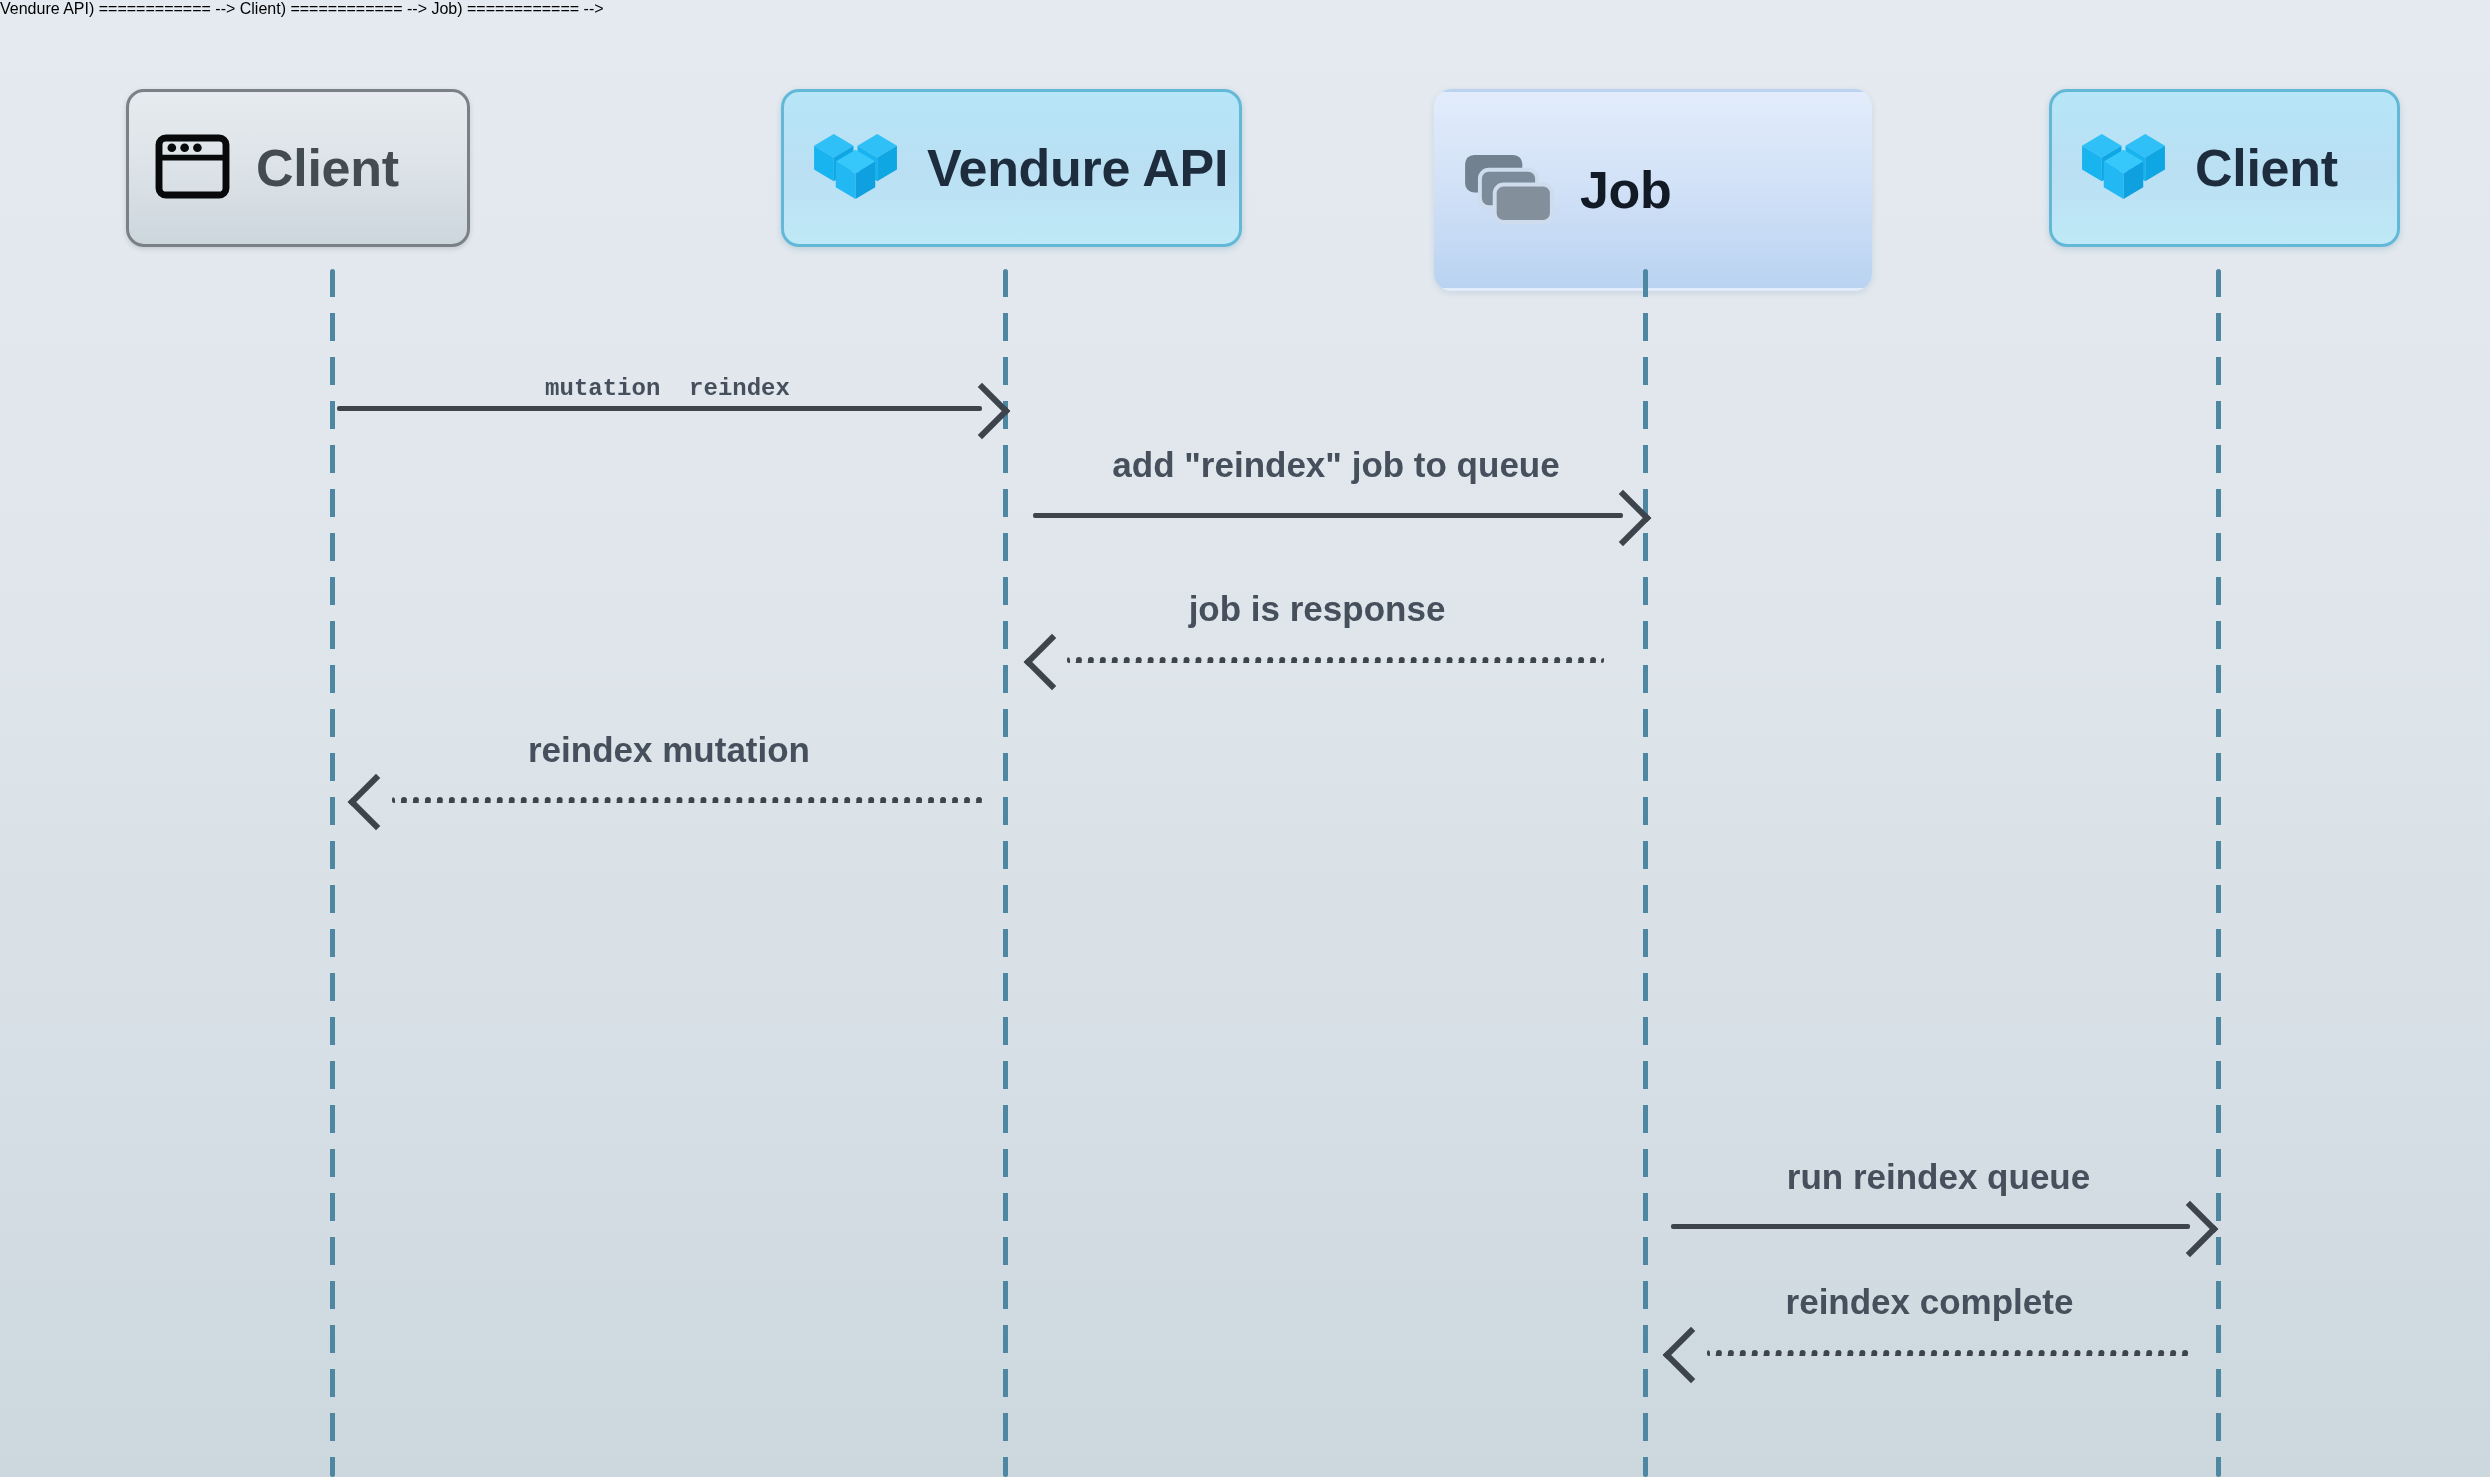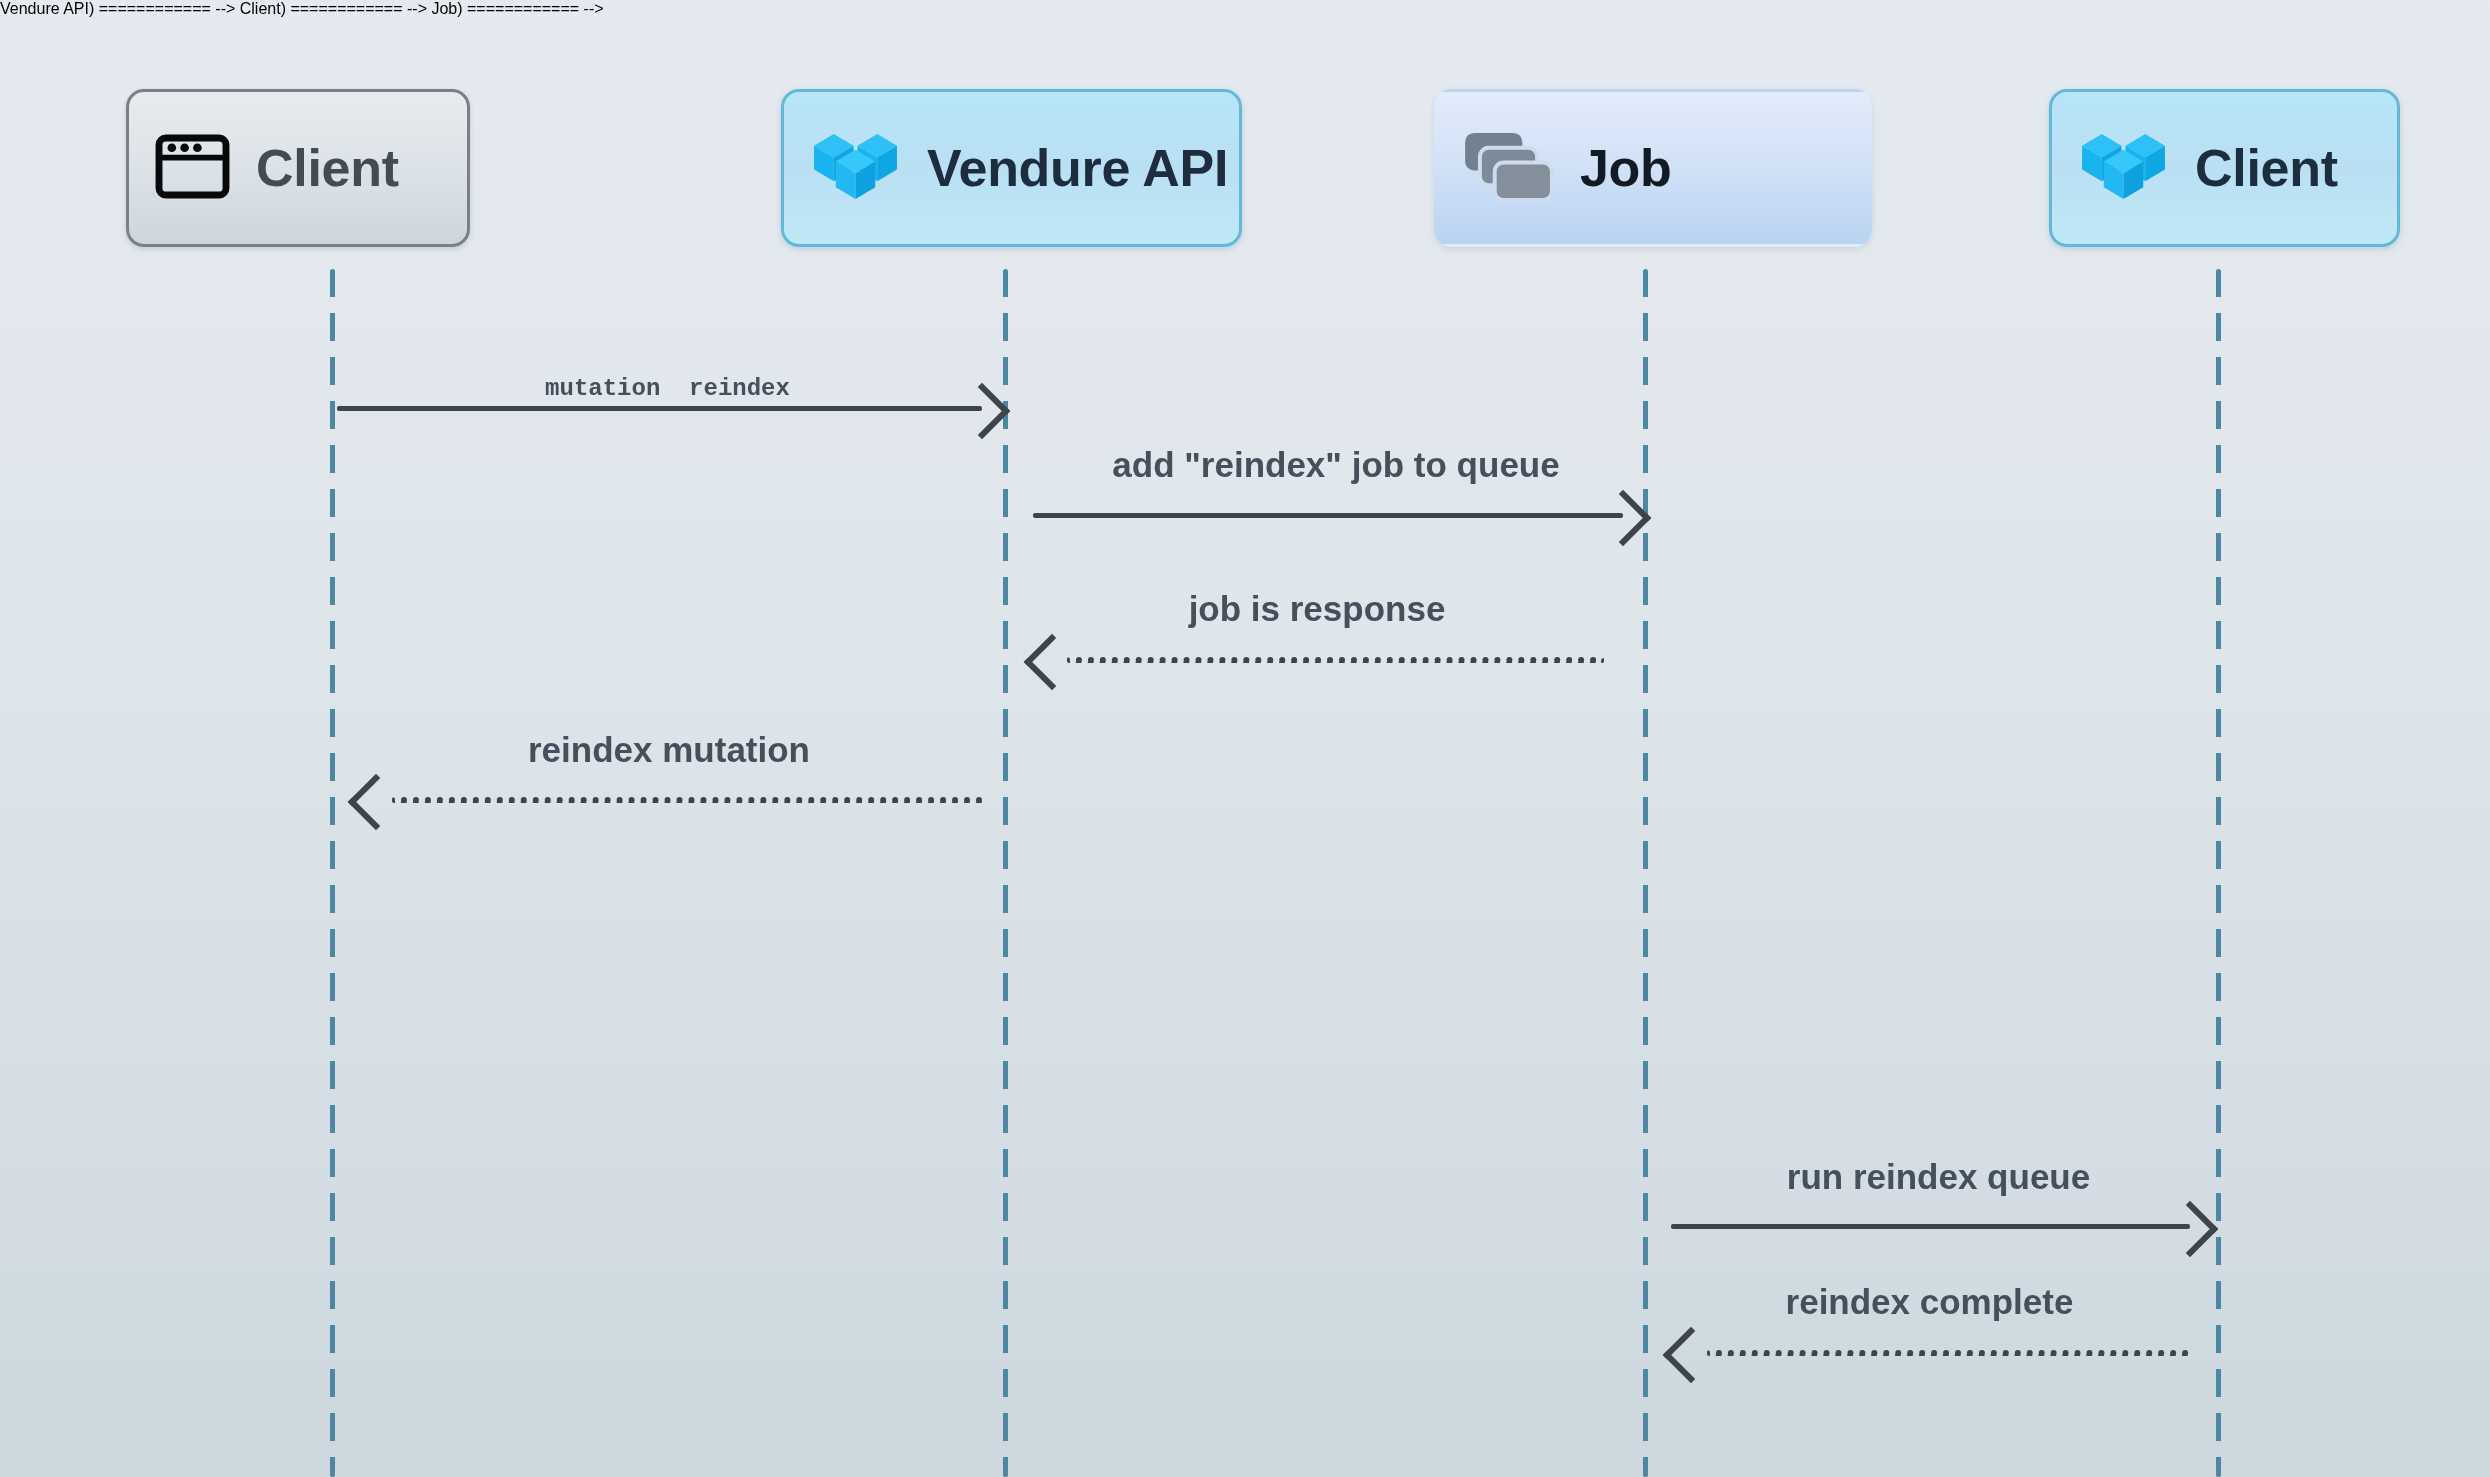--- a/index.html
+++ b/index.html
@@ -151,21 +151,21 @@
 
         <polygon points="26,34 46,22 66,34 46,46" fill="#37c8fb"></polygon>
         <polygon points="26,34 46,46 46,72 26,60" fill="#21b8f3"></polygon>
         <polygon points="46,46 66,34 66,60 46,72" fill="#0fa0df"></polygon>
       </svg>
     </span>
     <span class="p-label">Vendure API</span>
   </div>
 
   
-  <div class="participant theme-job" style="left:1434px; top:89px; width:438px; height:158px;">
+  <div class="participant theme-job" style="left:1434px; top:89px; width:438px; height:202px;">
     <span class="p-icon">
       <svg width="91" height="71" viewBox="0 0 92 72" xmlns="http://www.w3.org/2000/svg">
         <rect x="2" y="2" width="58" height="38" rx="9" ry="9" fill="#72818f"></rect>
         <rect x="17" y="17" width="58" height="38" rx="9" ry="9" fill="#7c8b99" stroke="#cfdcee" stroke-width="4"></rect>
         <rect x="32" y="32" width="58" height="38" rx="9" ry="9" fill="#848f9c" stroke="#cfdcee" stroke-width="4"></rect>
       </svg>
     </span>
     <span class="p-label">Job</span>
   </div>
 

